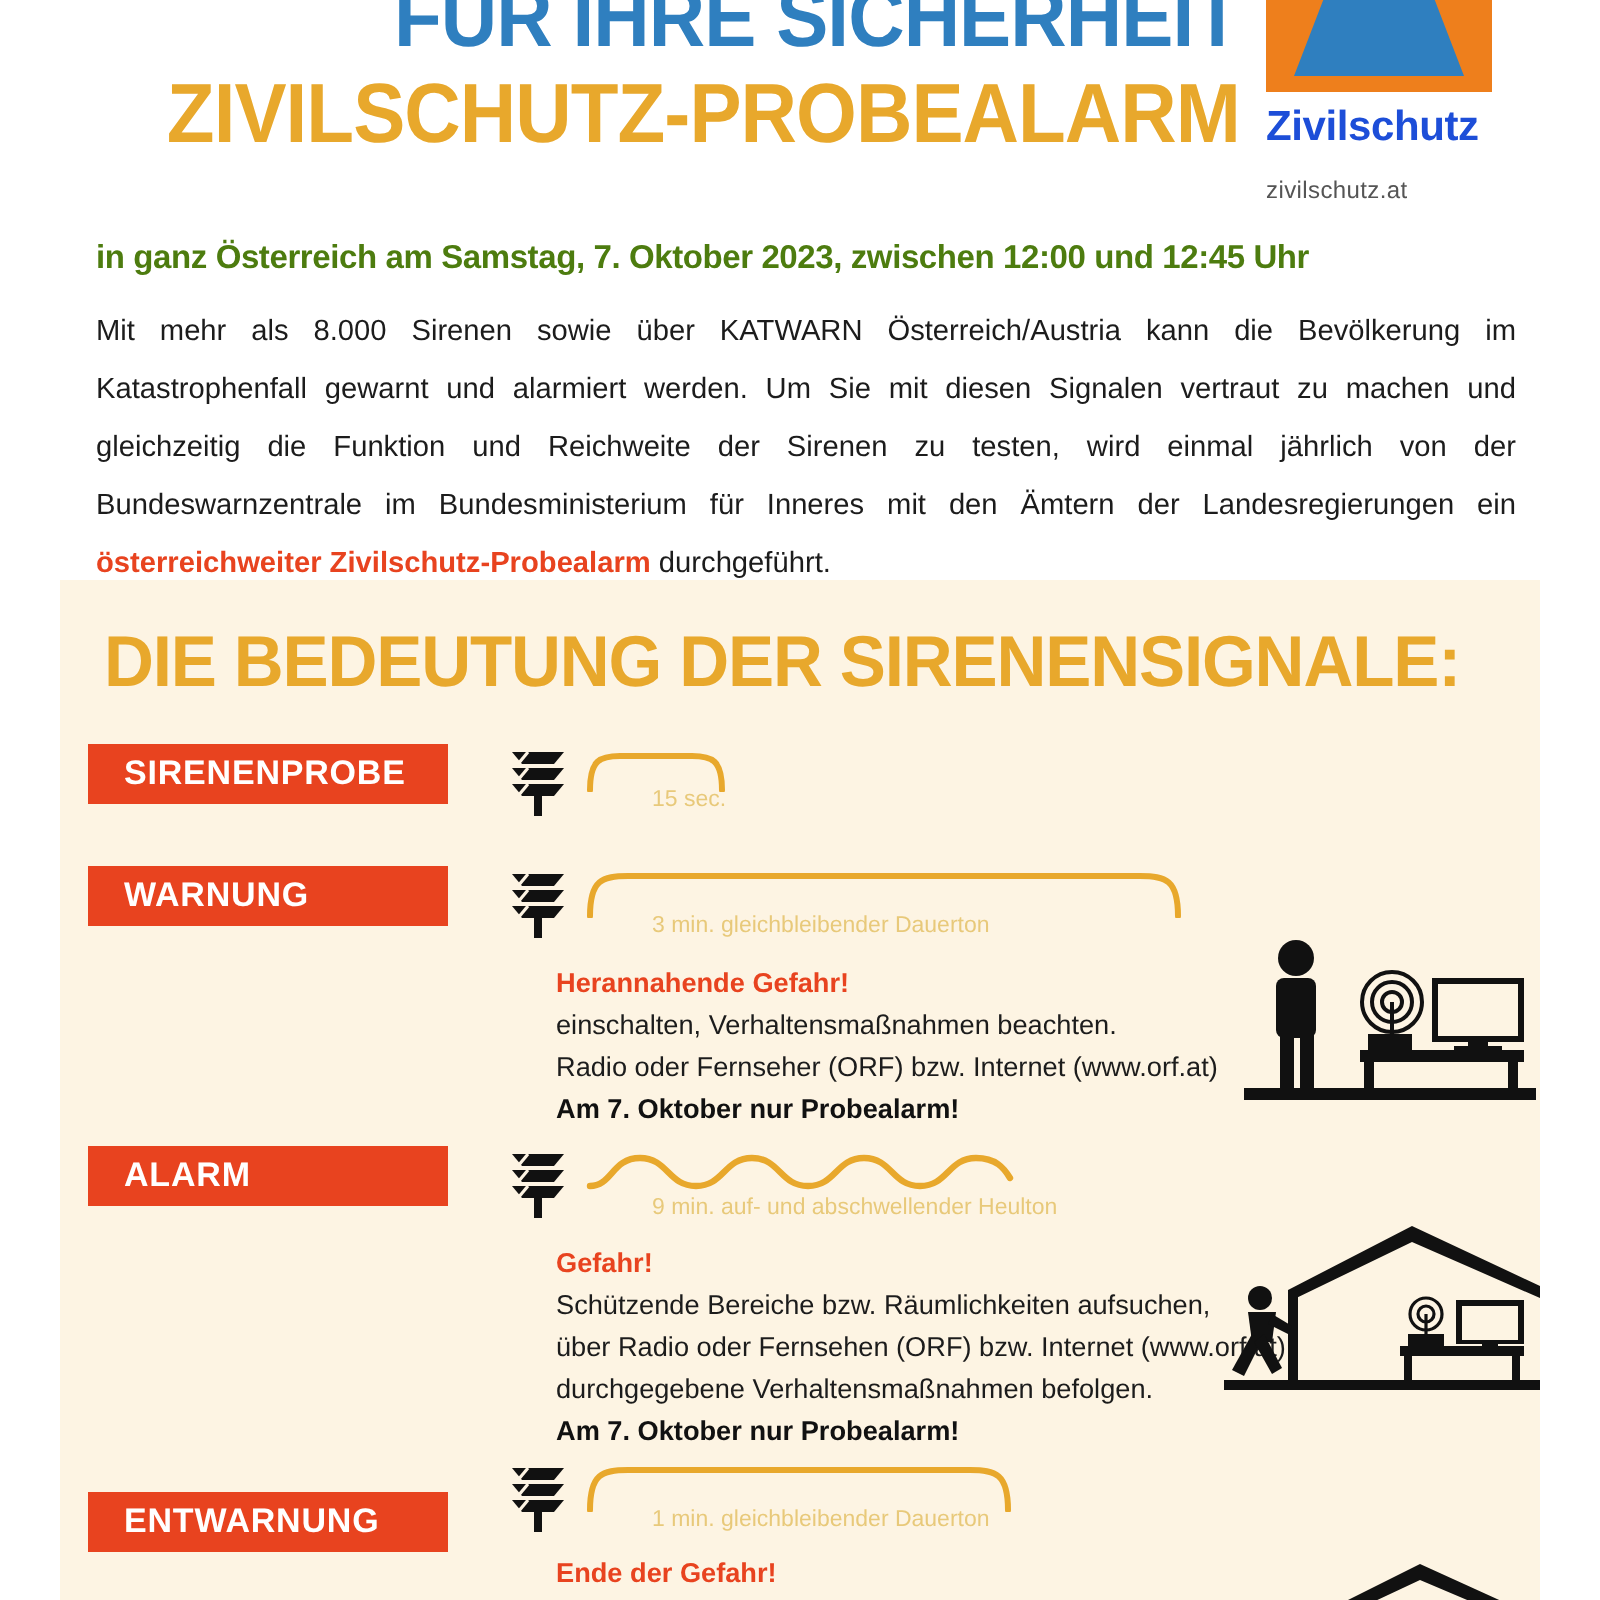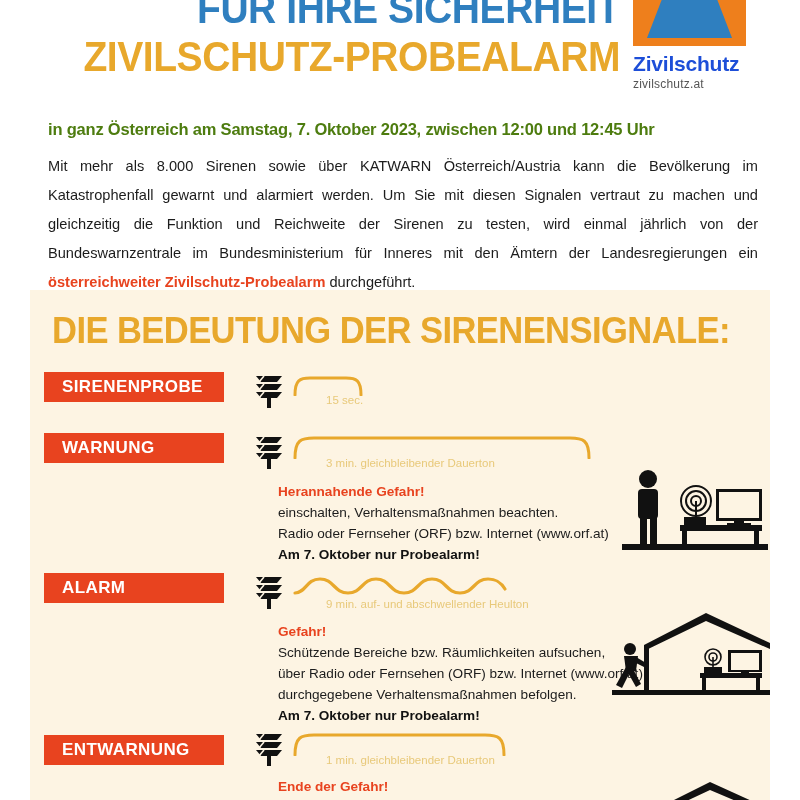--- a/index.html
+++ b/index.html
@@ -67,21 +67,21 @@
     font-size: 21px;
     font-weight: bold;
     color: #1d4ed8;
     margin-top: 6px;
     letter-spacing: -0.2px;
     line-height: 24px;
   }
   .logo-url {
     font-size: 12px;
     color: #555;
-    margin-top: 1px;
+    margin-top: 12px;
     letter-spacing: 0.2px;
   }
 
   
   .intro {
     position: absolute;
     left: 48px;
     top: 118px;
     width: 710px;
   }
@@ -368,21 +368,21 @@
         <g fill="none" stroke="#111" stroke-width="1.6">
           <circle cx="103" cy="52" r="4"></circle>
           <circle cx="103" cy="52" r="8"></circle>
         </g>
         <line x1="103" y1="52" x2="103" y2="63" stroke="#111" stroke-width="1.6"></line>
       </svg>
     </div>
   </div>
 
   <div class="row" style="top:440px;">
-    <div class="badge" style="top:5px;">ENTWARNUNG</div>
+    <div class="badge" style="top:16px;">ENTWARNUNG</div>
 
     <div class="siren-icon" style="top:-4px;">
       <svg width="34" height="40" viewBox="0 0 34 40">
         <g fill="#111">
           <polygon points="4,8 30,8 25,14 9,14"></polygon>
           <polygon points="4,16 30,16 25,22 9,22"></polygon>
           <polygon points="4,24 30,24 25,30 9,30"></polygon>
           <rect x="15" y="29" width="4" height="11"></rect>
         </g>
         <g stroke="#fdf4e3" stroke-width="1.6">

